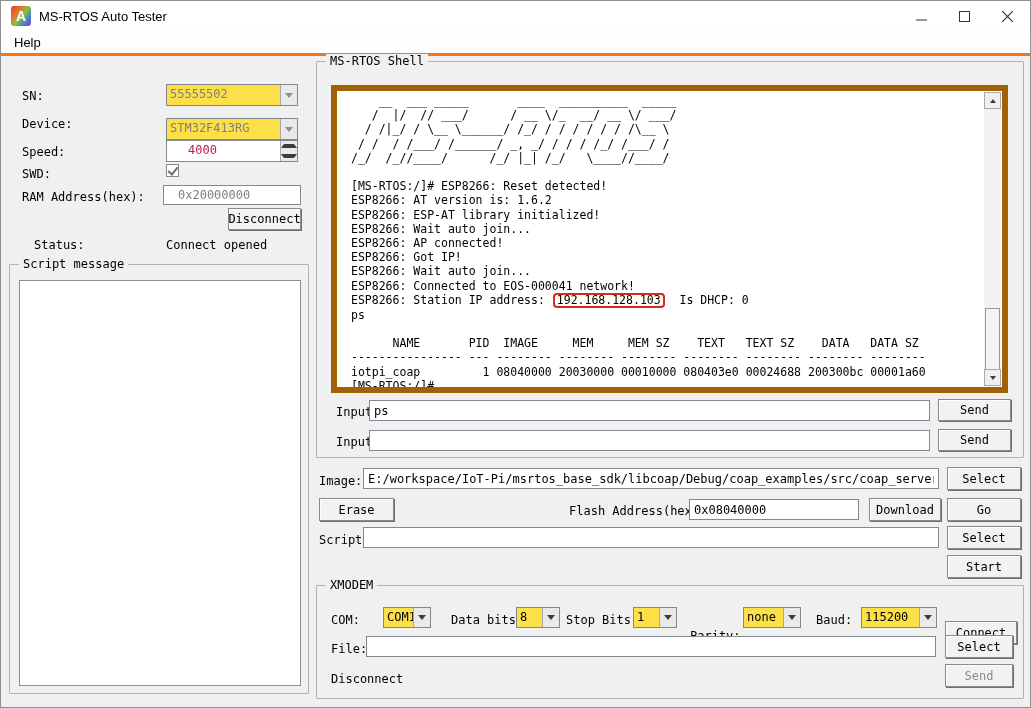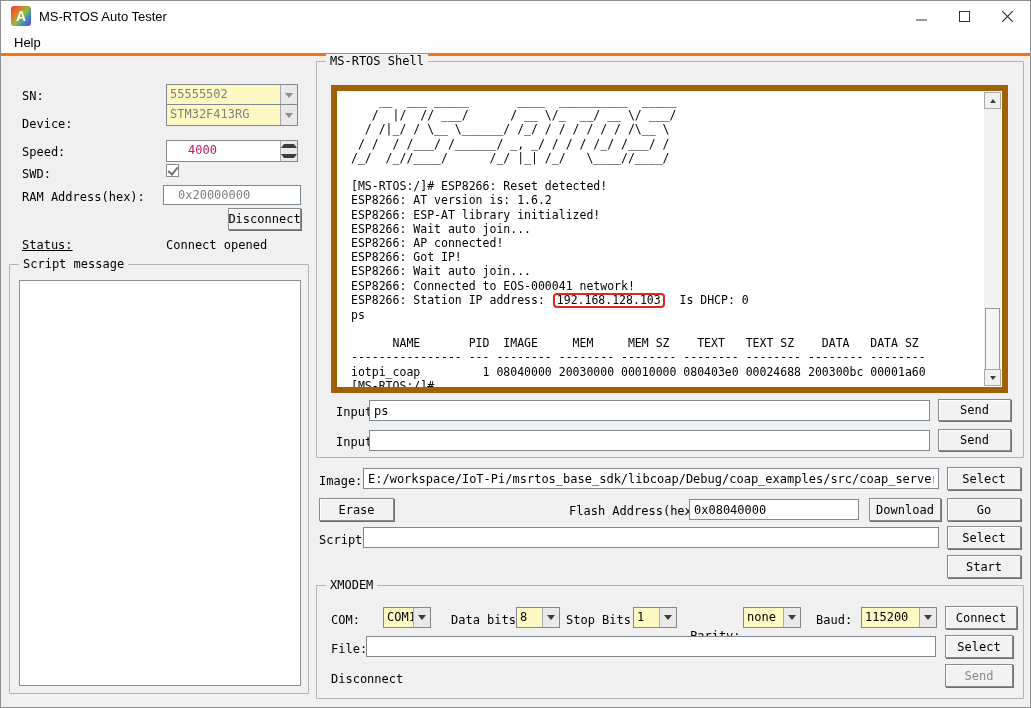--- a/index.html
+++ b/index.html
@@ -28,21 +28,21 @@
     font:12px "DejaVu Sans Mono", monospace; padding:2px 4px; color:#000; outline:none;
   }
   .field:disabled, .gray { color:#7f7f7f; }
   .btn {
     position:absolute; background:#f2f2f2; border:1px solid #8a8a8a; box-sizing:border-box;
     box-shadow:1px 1px 0 #6f6f6f, inset 1px 1px 0 #ffffff;
     font:12px "DejaVu Sans Mono", monospace; color:#000;
     display:flex; align-items:center; justify-content:center; cursor:pointer; white-space:nowrap;
   }
   .btn.disabled { color:#8a8a8a; }
-  .combo { position:absolute; background:#fef9c3; border:1px solid #808892; box-sizing:border-box; display:flex; cursor:pointer; }
+  .combo { position:absolute; background:#fde047; border:1px solid #808892; box-sizing:border-box; display:flex; cursor:pointer; }
   .combo .val { flex:1; font:12px "DejaVu Sans Mono", monospace; padding:2px 3px; white-space:nowrap; overflow:hidden; }
   .combo .drop { width:16px; background:#e9e9e9; border-left:1px solid #a8a8a8; display:flex; align-items:center; justify-content:center; }
   .tri-down { width:0; height:0; border-left:4px solid transparent; border-right:4px solid transparent; border-top:5px solid #3c3c3c; }
   .tri-up-s { width:0; height:0; border-left:3px solid transparent; border-right:3px solid transparent; border-bottom:4px solid #3c3c3c; }
   .tri-down-s { width:0; height:0; border-left:3px solid transparent; border-right:3px solid transparent; border-top:4px solid #3c3c3c; }
   .combo.dis .val { color:#7f7f7f; }
   .combo.dis .drop .tri-down { border-top-color:#8f8f8f; }
   .spin { position:absolute; background:#fff; border:1px solid #808892; box-sizing:border-box; }
   .spin .val { font:12px "DejaVu Sans Mono", monospace; padding:2px 21px; color:#be185d; }
   .spin .btns { position:absolute; right:0; top:0; bottom:0; width:16px; border-left:1px solid #a8a8a8; display:flex; flex-direction:column; }
@@ -90,21 +90,21 @@
   </div>
 
   <div class="lbl" style="left:21px; top:88px;">SN:</div>
   <div class="combo dis" style="left:165px; top:83px; width:132px; height:22px;">
     <div class="val">55555502</div>
     <div class="drop">
         <div class="tri-down"></div>
       </div>
   </div>
   <div class="lbl" style="left:21px; top:116px;">Device:</div>
-  <div class="combo dis" style="left:165px; top:103px; width:132px; height:22px;">
+  <div class="combo dis" style="left:165px; top:117px; width:132px; height:22px;">
     <div class="val">STM32F413RG</div>
     <div class="drop">
         <div class="tri-down"></div>
       </div>
   </div>
   <div class="lbl" style="left:21px; top:144px;">Speed:</div>
   <div class="spin" style="left:165px; top:139px; width:132px; height:22px;">
     <div class="val">4000</div>
     <div class="btns">
       <div>
@@ -115,21 +115,21 @@
         </div>
     </div>
   </div>
   <div class="lbl" style="left:21px; top:166px;">SWD:</div>
   <div class="checkbox checked" style="left:165px; top:163px;">
     <div class="checkmark"></div>
   </div>
   <div class="lbl" style="left:21px; top:189px;">RAM Address(hex):</div>
   <input class="field gray" style="left: 162px; top: 184px; width: 138px; height: 20px; padding-left: 14px;" readonly="" value="0x20000000">
   <div class="btn" style="left:227px; top:207px; width:73px; height:22px;">Disconnect</div>
-  <div class="lbl" style="left:21px; top:237px;text-decoration:underline;">Status:</div>
+  <div class="lbl" style="left:33px; top:237px;">Status:</div>
   <div class="lbl" style="left:165px; top:237px;">Connect opened</div>
 
   <div class="groupbox" style="left:8px; top:263px; width:300px; height:430px;">
     <div class="legend">Script message</div>
   </div>
   <div class="textarea" style="left:18px; top:279px; width:282px; height:406px;"></div>
 
   <div class="groupbox" style="left:315px; top:60px; width:708px; height:397px;">
     <div class="legend">MS-RTOS Shell</div>
   </div>
@@ -198,21 +198,21 @@
         <div class="tri-down"></div>
       </div>
   </div>
   <div class="lbl" style="left:815px; top:612px;">Baud:</div>
   <div class="combo" style="left:860px; top:606px; width:76px; height:21px;">
     <div class="val">115200</div>
     <div class="drop">
         <div class="tri-down"></div>
       </div>
   </div>
-  <div class="btn" style="left:944px; top:605px; width:72px; height:23px;">Connect</div>
+  <div class="btn" style="left:944px; top:620px; width:72px; height:23px;">Connect</div>
 
   <div class="lbl" style="left:330px; top:641px;">File:</div>
   <input class="field" style="left: 365px; top: 635px; width: 570px; height: 21px;" value="">
   <div class="btn" style="left:944px; top:634px; width:68px; height:23px;">Select</div>
 
   <div class="lbl" style="left:330px; top:671px;">Disconnect</div>
   <div class="btn disabled" style="left:944px; top:663px; width:68px; height:23px;">Send</div>
 
 </div>
 

